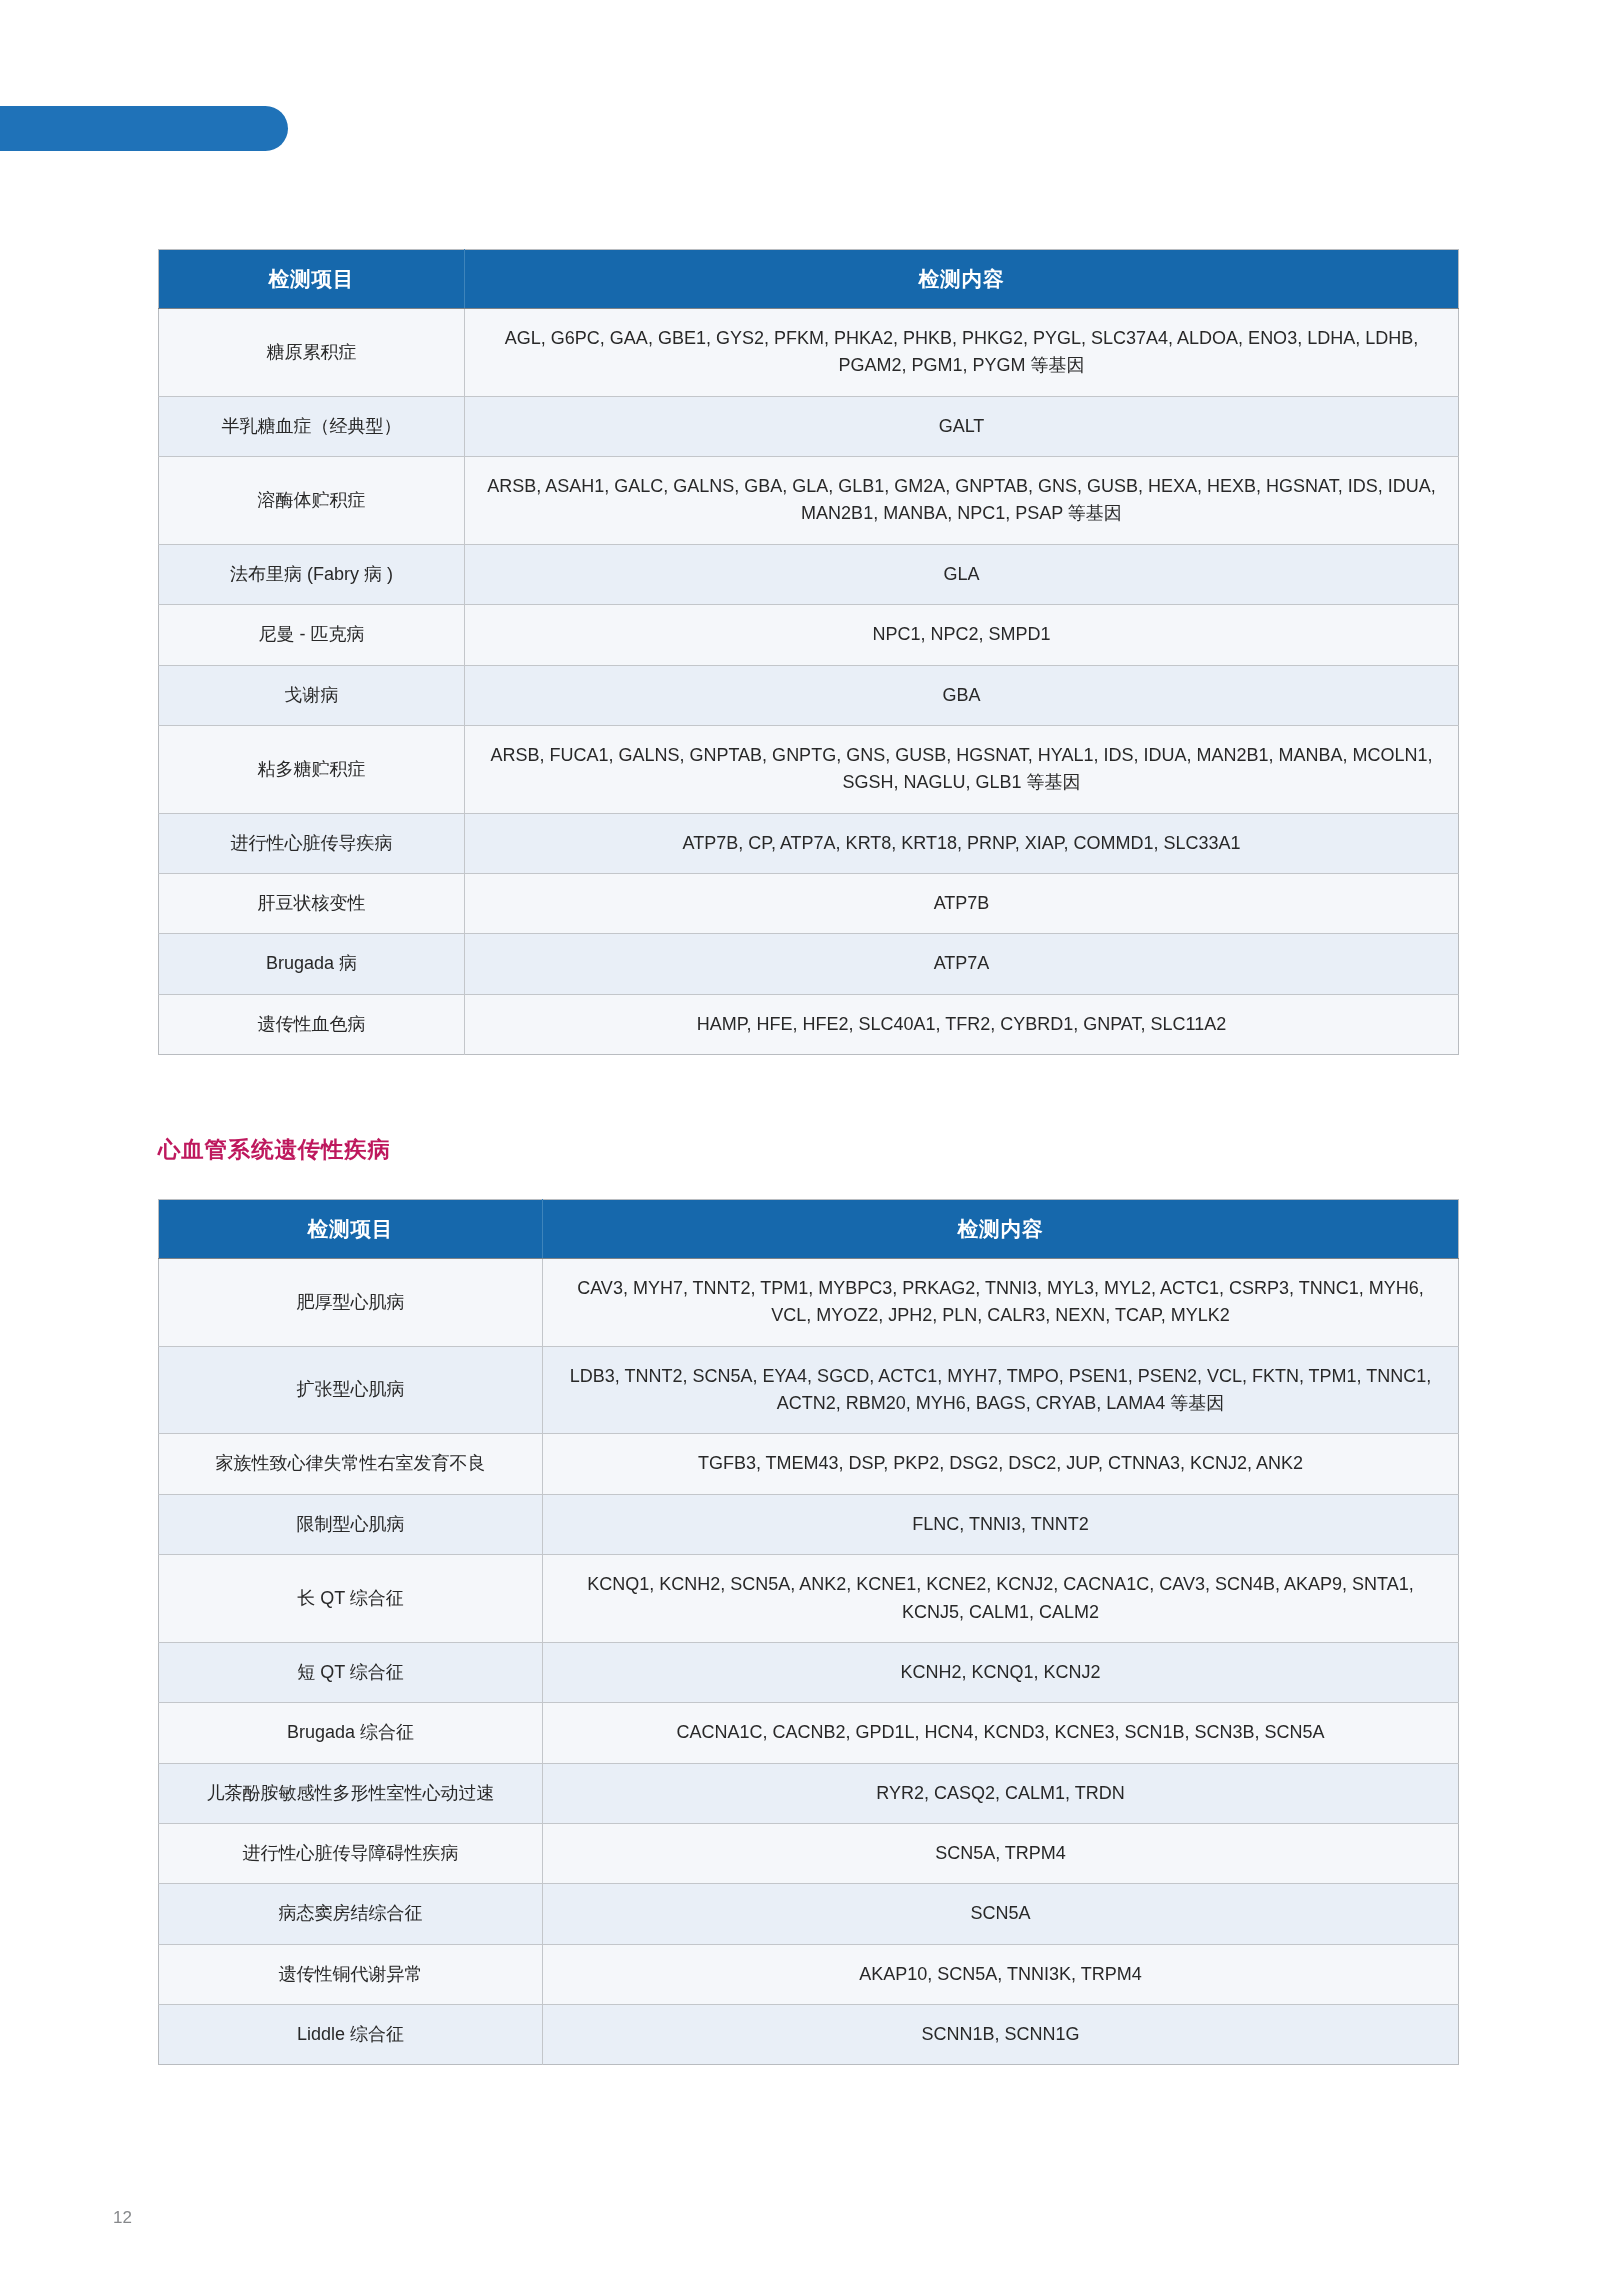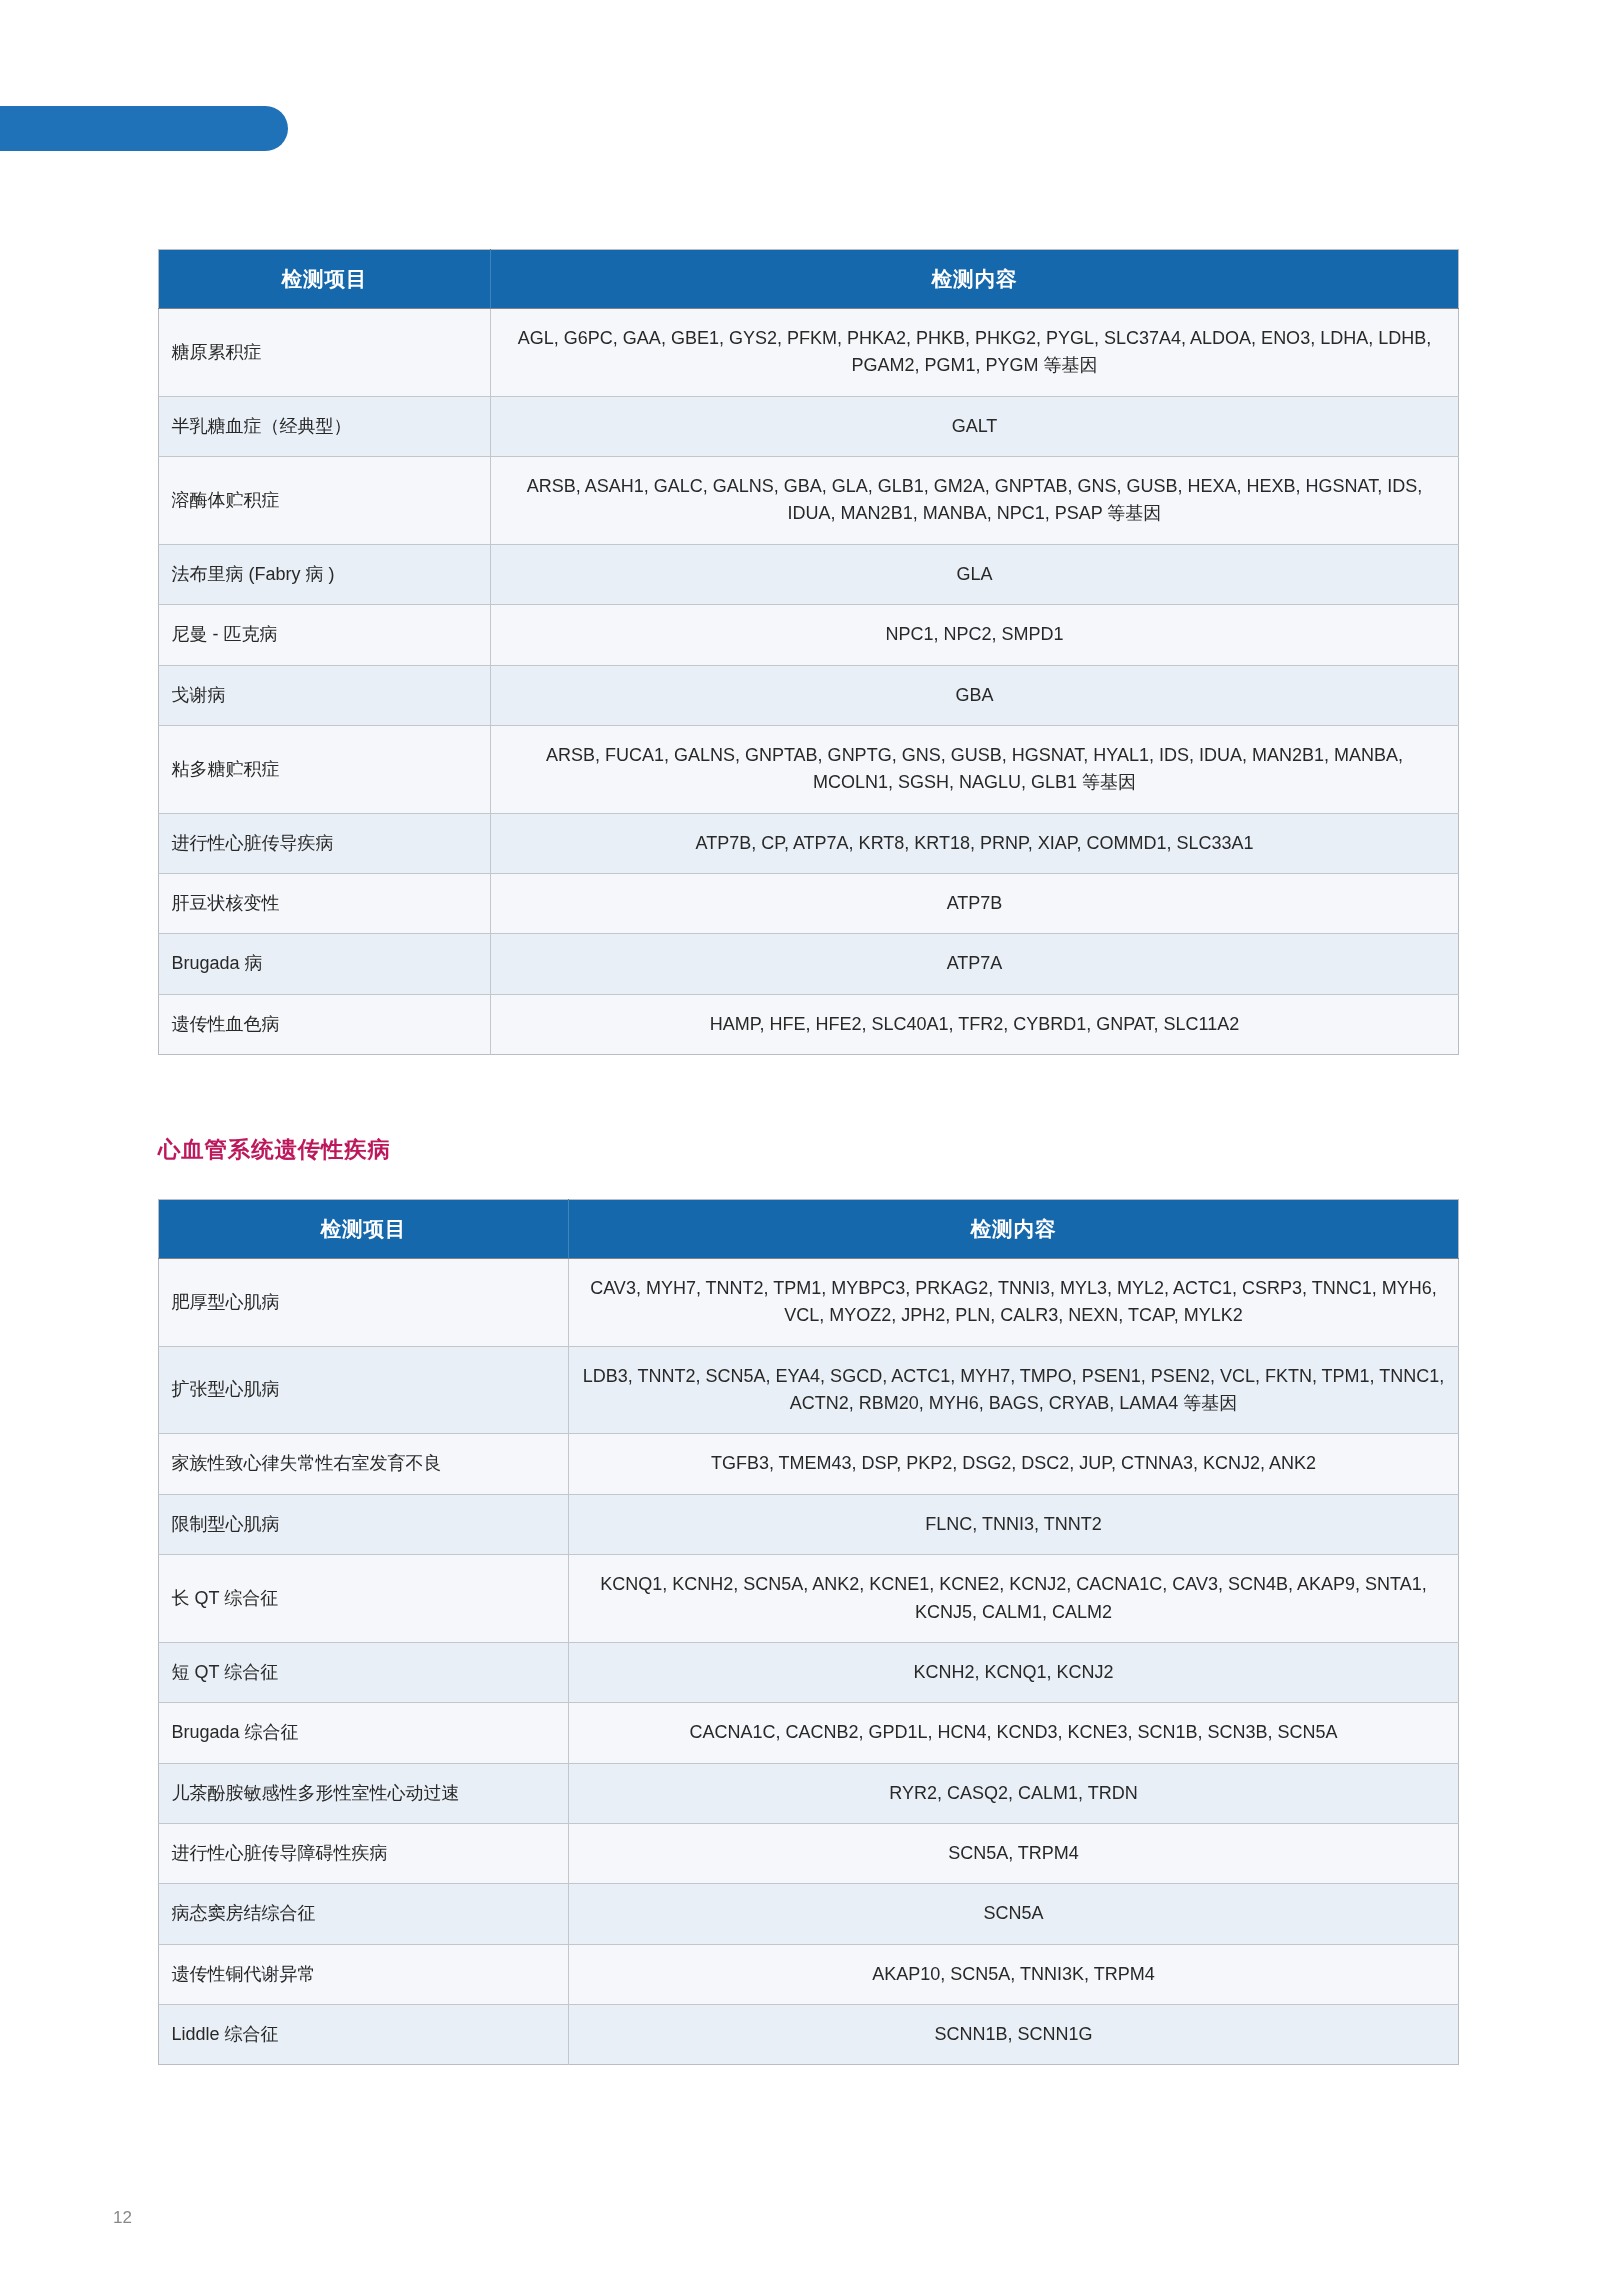--- a/index.html
+++ b/index.html
@@ -42,21 +42,21 @@
     border-collapse: collapse;
     table-layout: fixed;
     border: 0.9px solid #b9bcc0;
   }
   table.gene-table th {
     background: #1668ac;
     color: #ffffff;
     font-size: 20.6px;
     font-weight: bold;
     text-align: center;
-    padding: 15px 22px;
+    padding: 15px 9px;
     letter-spacing: 0.9px;
     border-right: 0.9px solid #3e84bb;
     border-bottom: 0.9px solid #7f8387;
   }
   table.gene-table th:last-child { border-right: none; }
 
   table.gene-table td {
     font-size: 18px;
     line-height: 1.52;
     color: #282828;
@@ -68,21 +68,21 @@
   table.gene-table td:last-child { border-right: none; }
 
   table.gene-table tbody tr:nth-child(odd)  td { background: #f5f7fa; }
   table.gene-table tbody tr:nth-child(even) td { background: #e9eff7; }
 
   .col-item    { width: 287px; }
   .col-content { width: auto; }
 
   .t2 .col-item    { width: 365px; }
 
-  td.item-cell    { padding-left: 16px; }
+  td.item-cell    { padding-left: 16px; text-align: center; }
   td.content-cell { padding-left: 18px; text-align: center; }
 
   
   .section-heading {
     font-size: 22.4px;
     font-weight: bold;
     color: #be185d;
     letter-spacing: 0.9px;
     font-family: Liberation Mono, monospace;
   }

